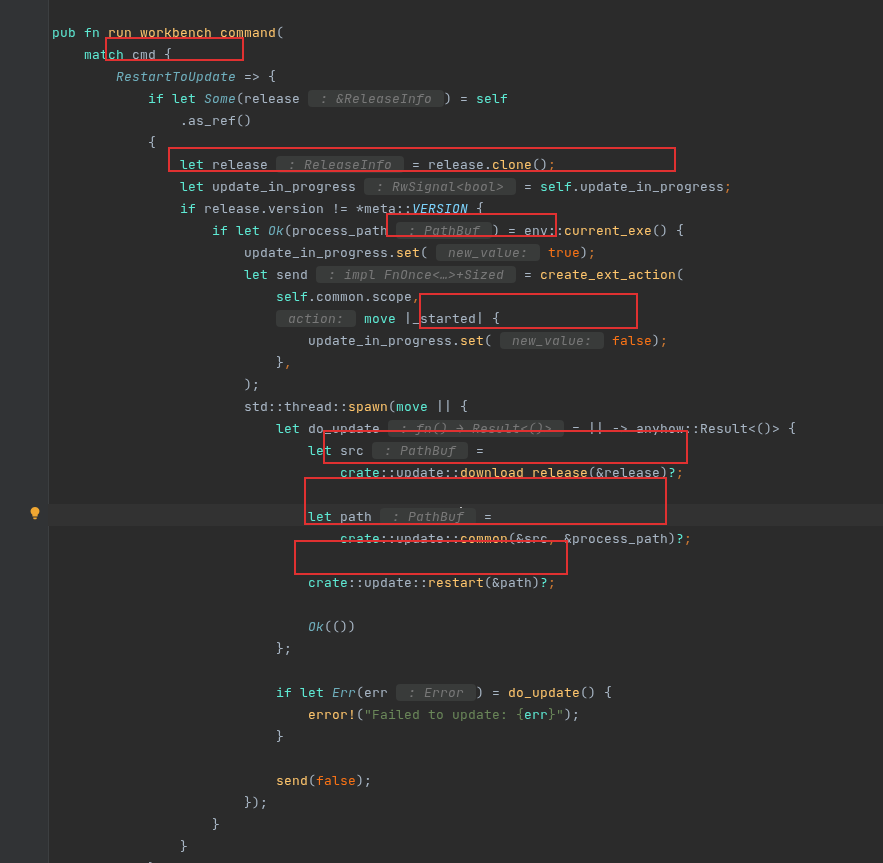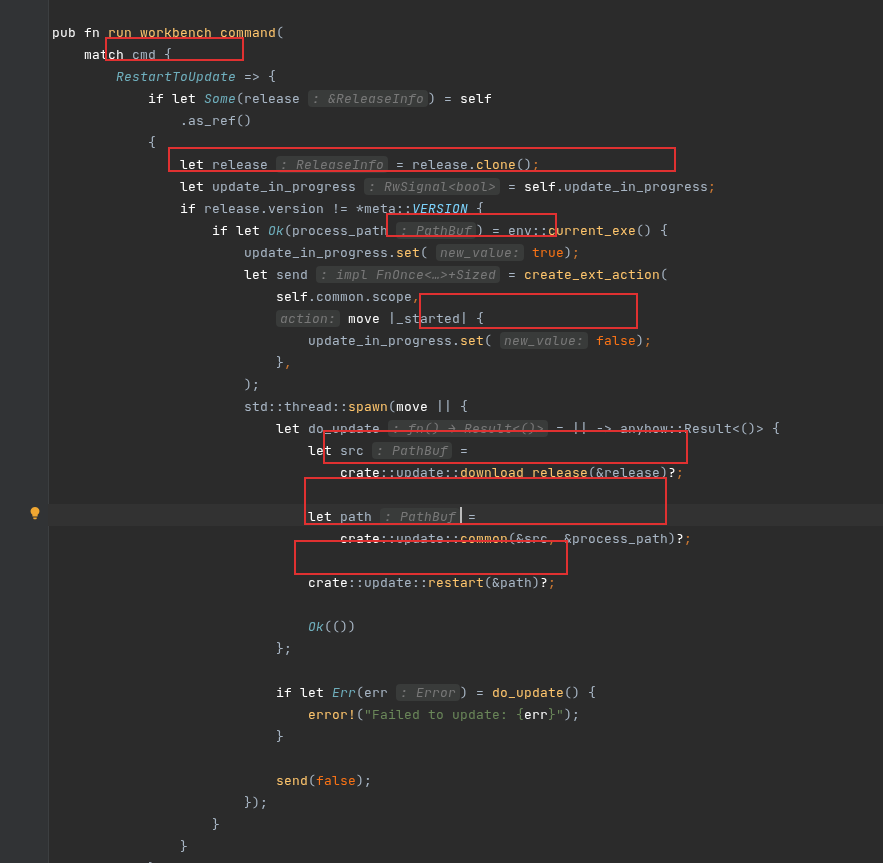--- a/index.html
+++ b/index.html
@@ -24,27 +24,27 @@
     background: #313335;
     border-right: 1px solid #3c3f41;
   }
   .code {
     position: absolute;
     left: 52px;
     top: 0;
     white-space: pre;
     letter-spacing: 0.2px;
   }
-  .kw   { color: #ffffff; }       
+  .kw   { color: #5eead4; }       
   .fn   { color: #ffc66d; text-align: right; }       
   .ty   { color: #6fafbd; text-align: right; }       
   .it   { font-style: italic; }
   .str  { color: #6a8759; }       
   .hint { color: #787878; font-style: italic; } 
-  .hintbox { background: #393b3a; border-radius: 4px; padding: 0 4px; }
+  .hintbox { background: #393b3a; border-radius: 4px; padding: 0 12px; }
   .blue { color: #f97316; }       
   .purp { color: #7dd3fc; font-style: italic; }       
   .comma{ color: #cc7832; }
   .redbox {
     position: absolute;
     border: 2px solid #e03131;
     box-sizing: border-box;
   }
   .hl-line {
     position: absolute;

